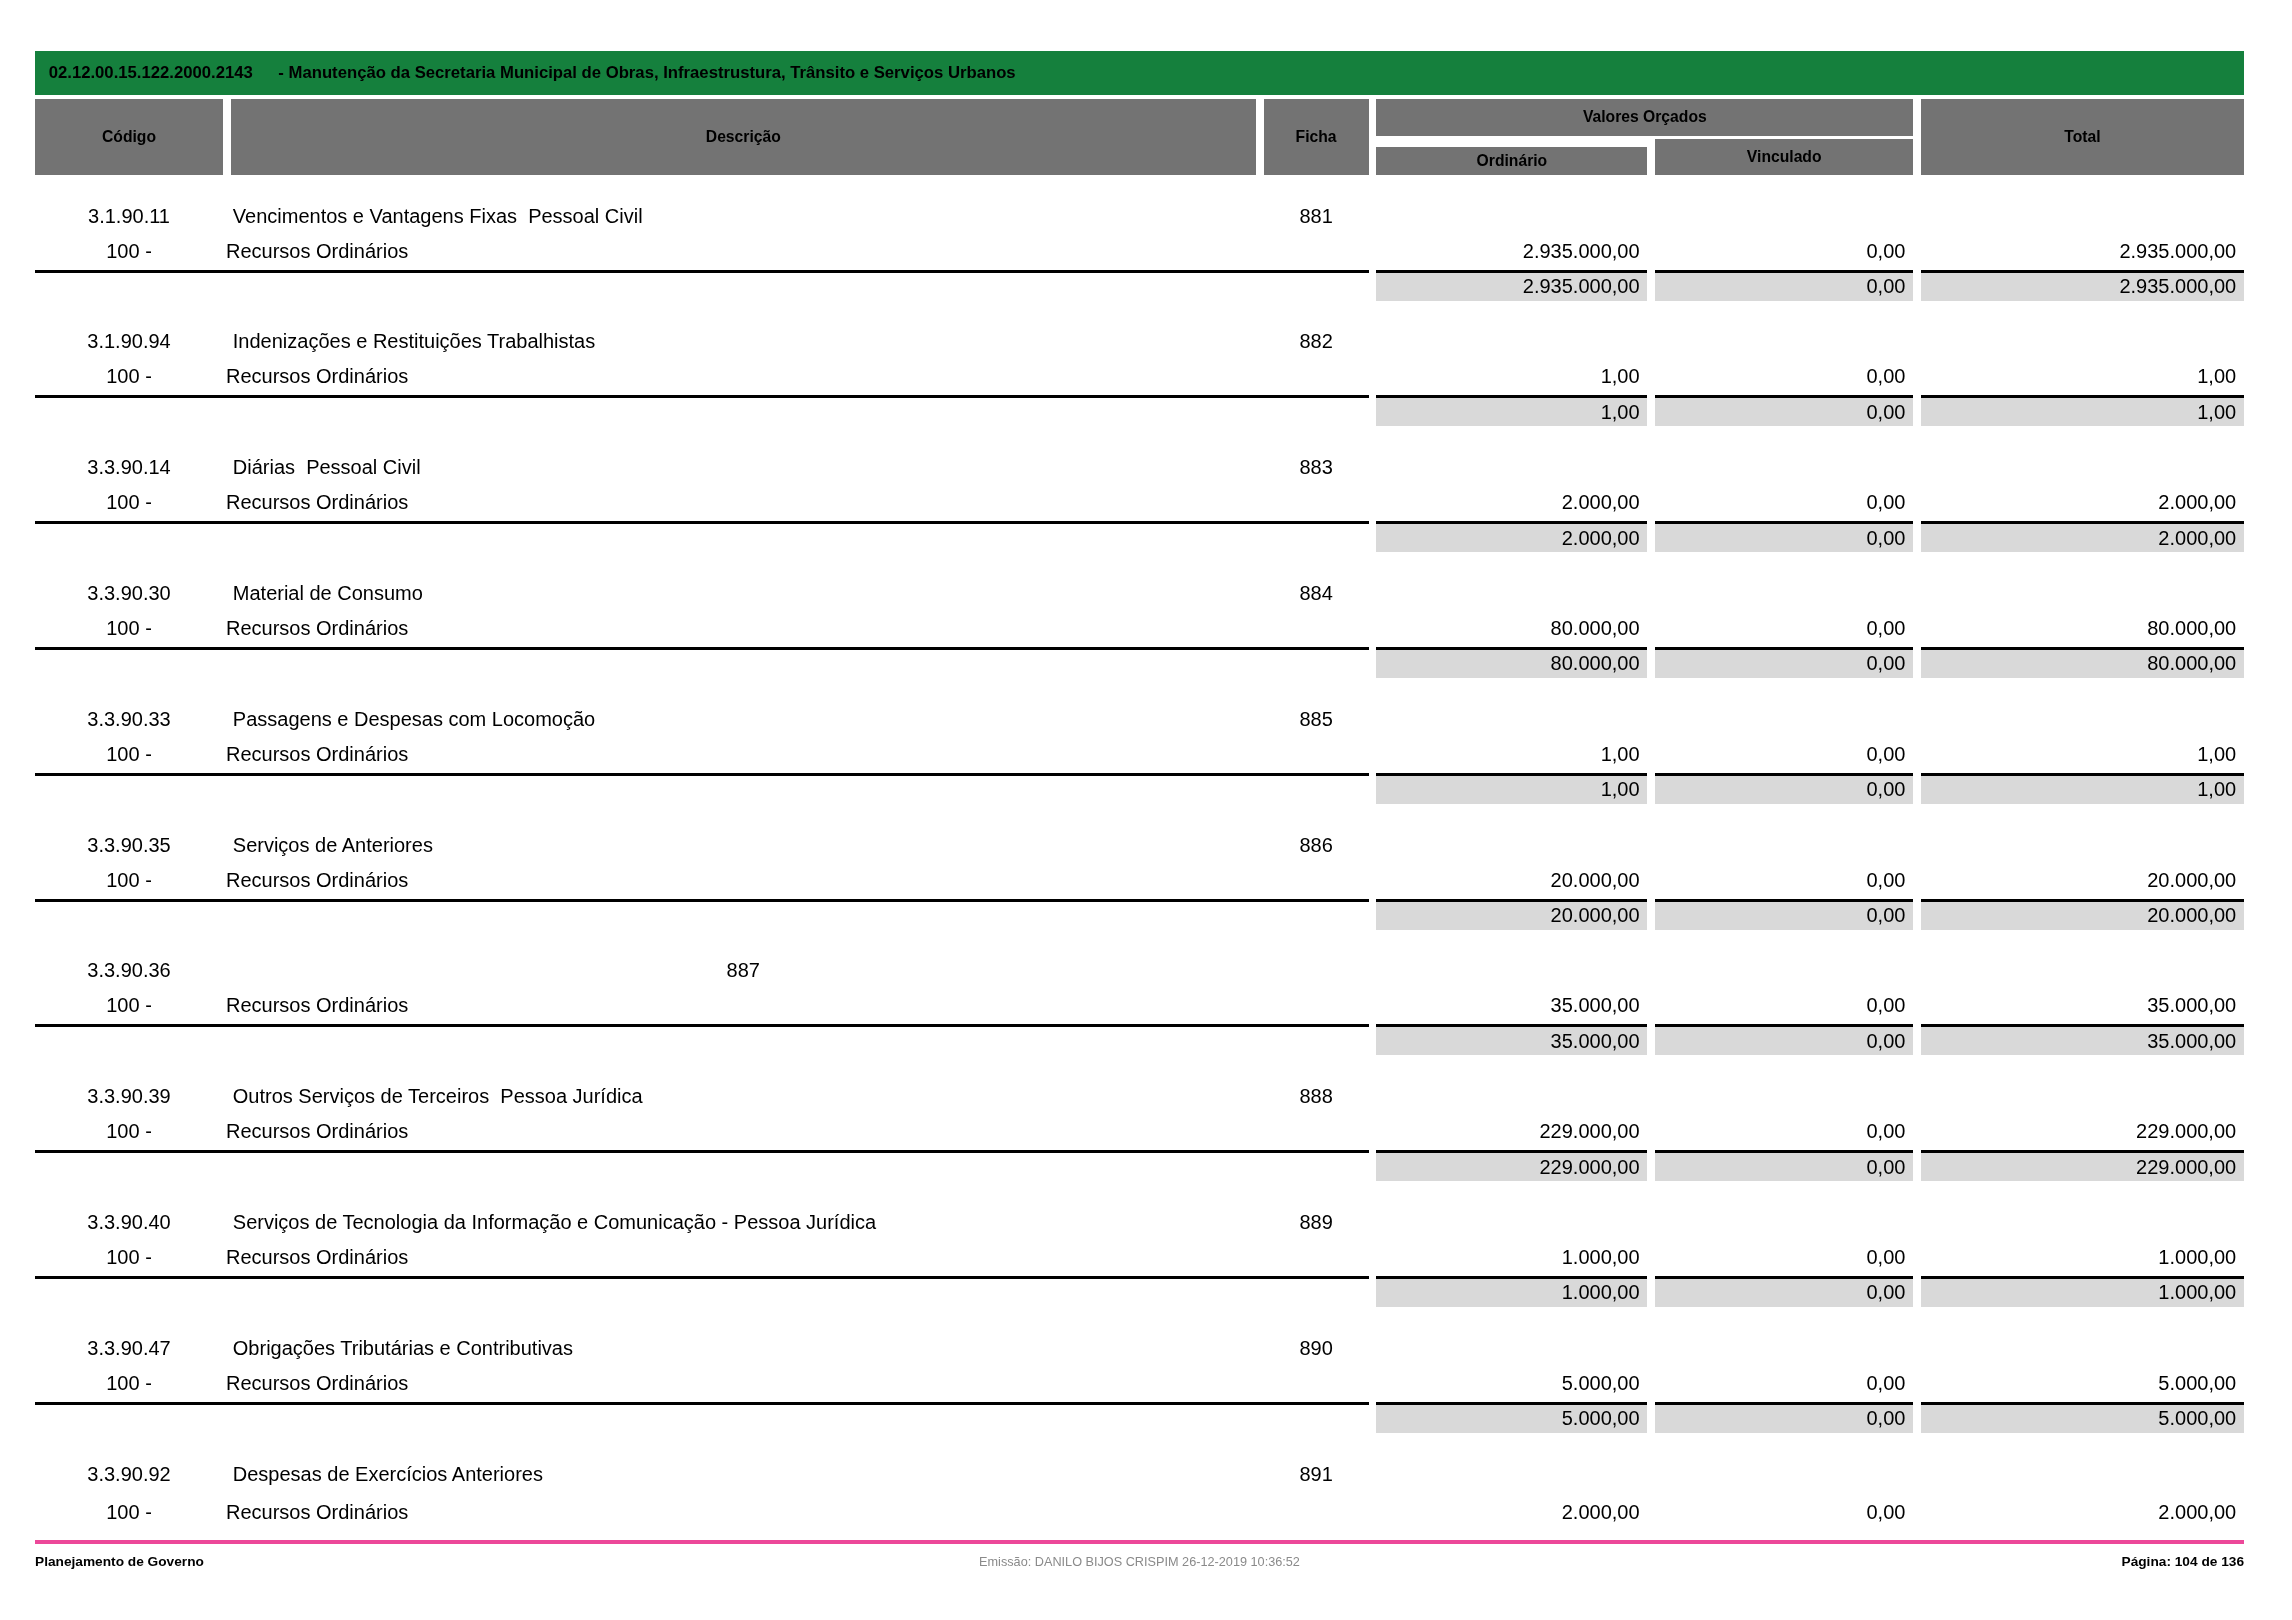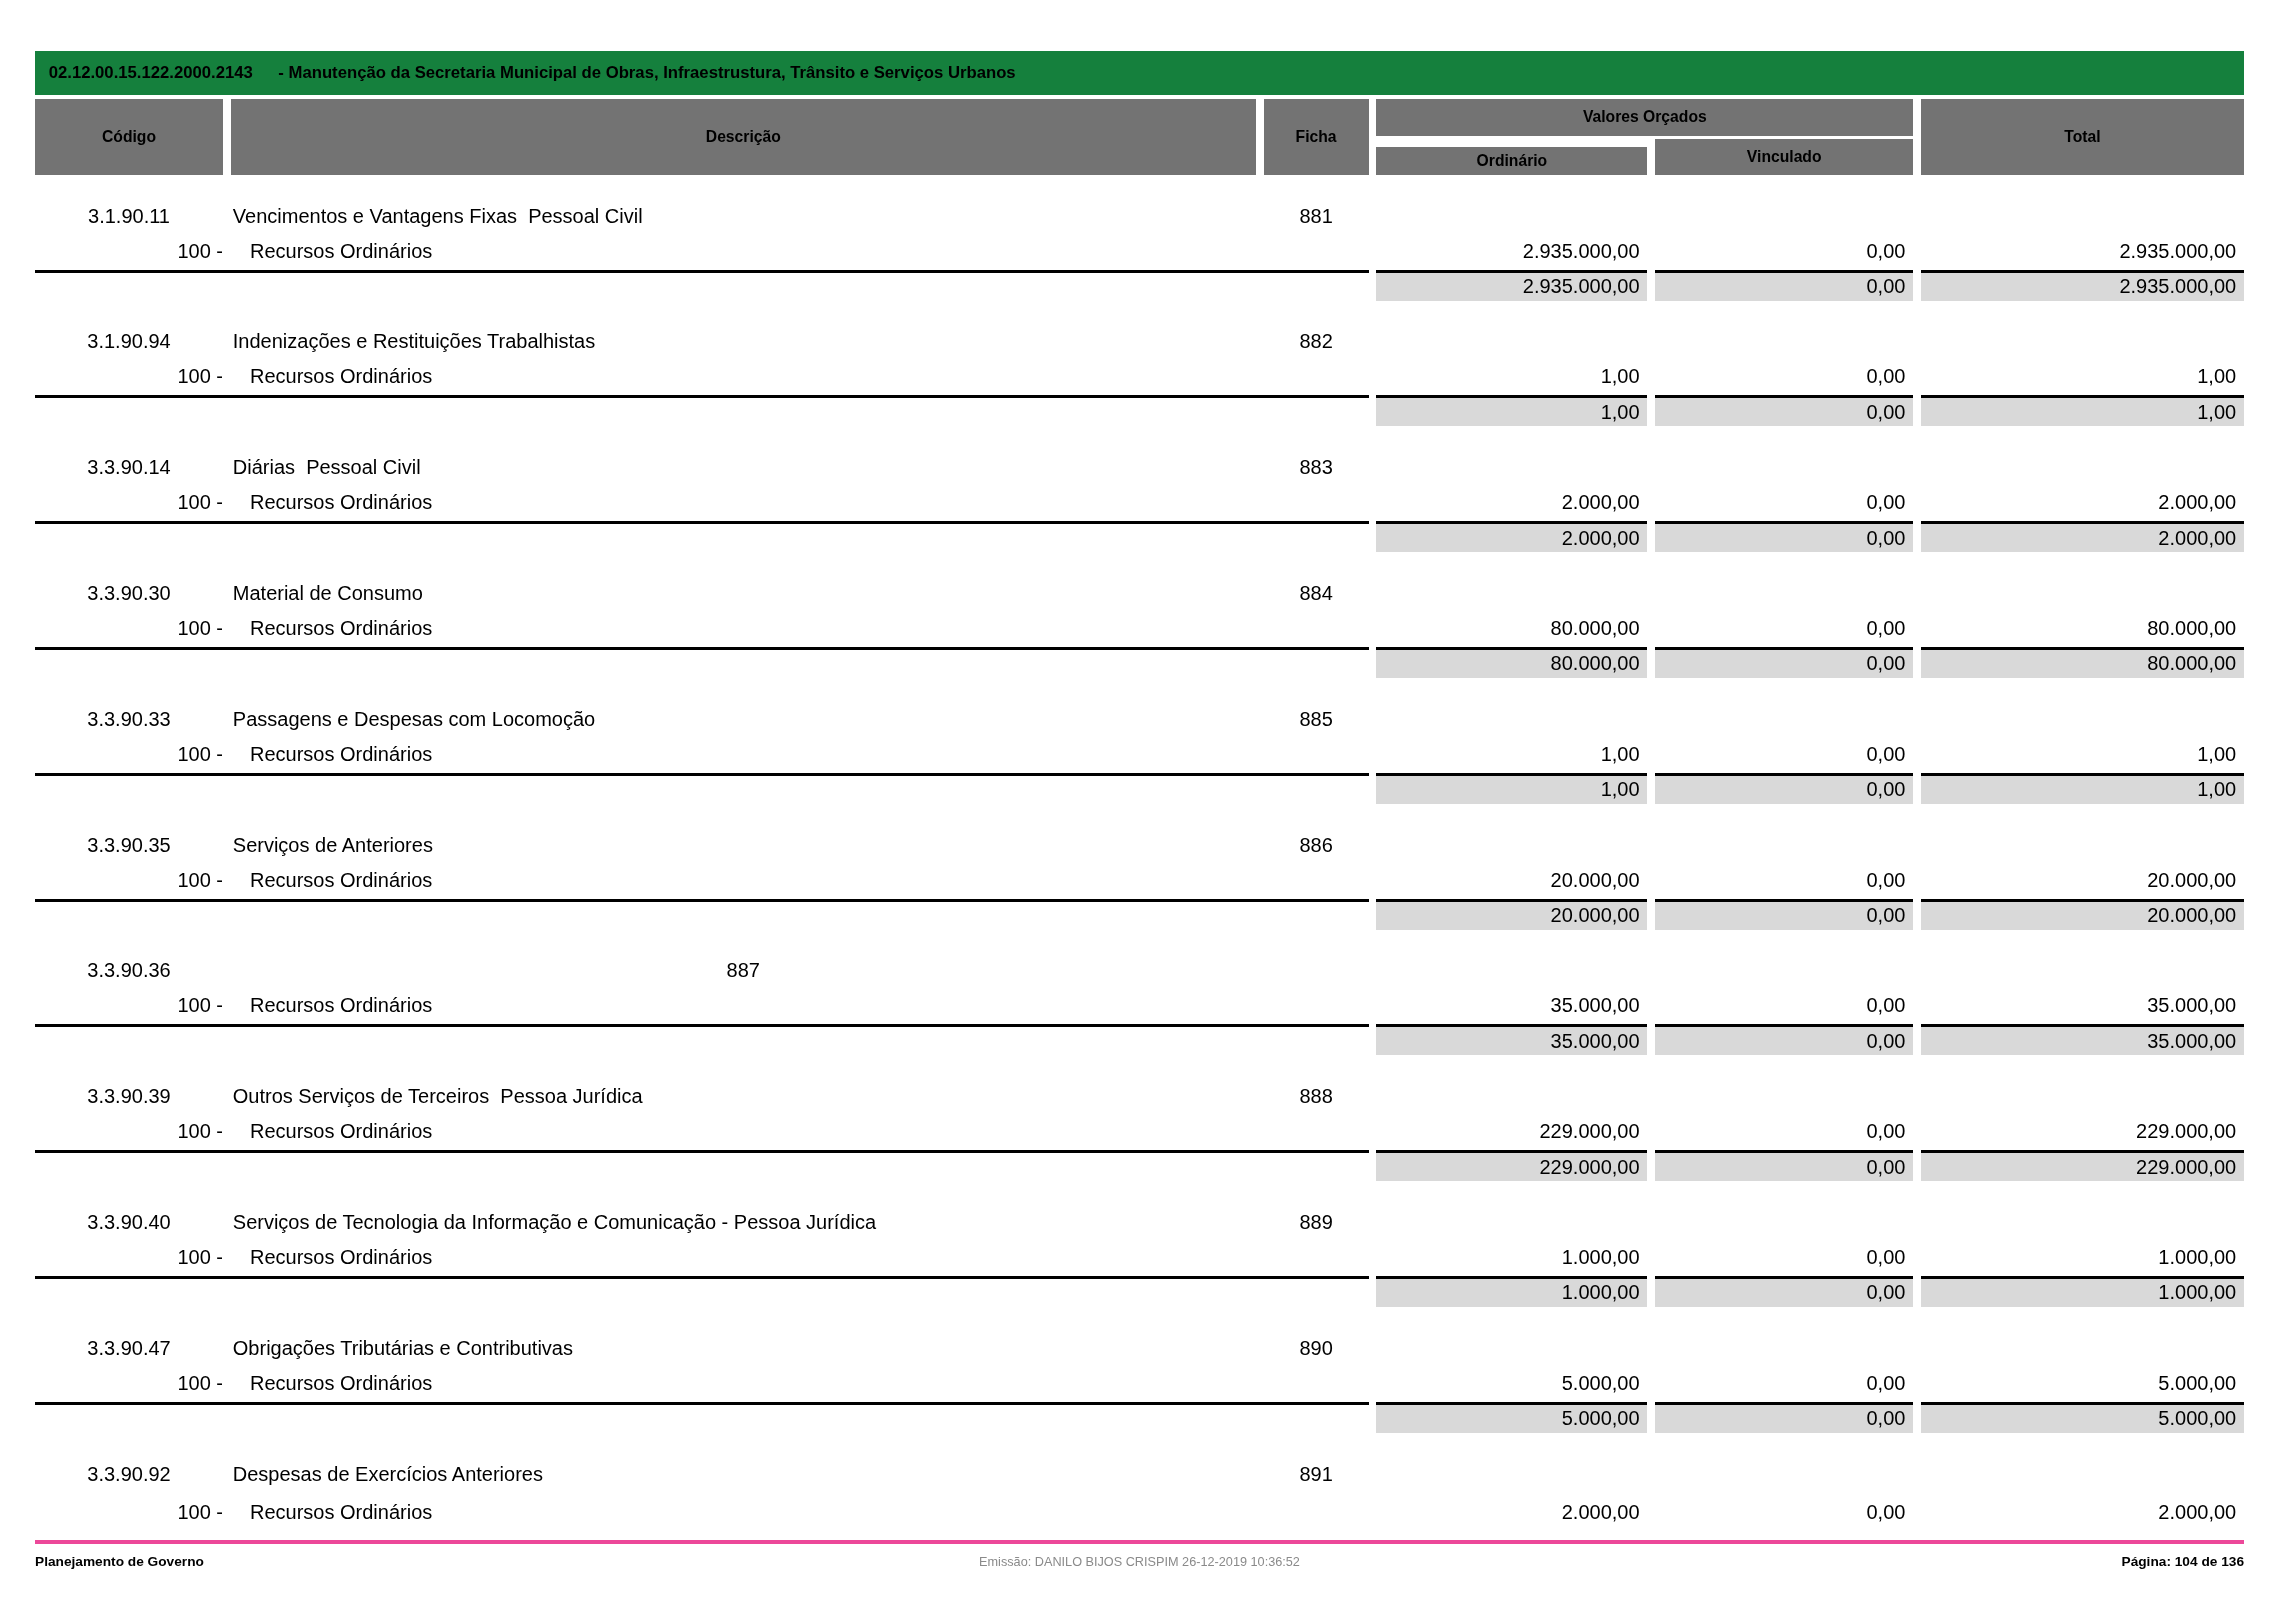--- a/index.html
+++ b/index.html
@@ -58,22 +58,22 @@
   .row-a .code { text-align: center; }
   .row-a .desc { white-space: pre; padding-left: 2px; }
   .row-a .ficha { text-align: center; }
 
   .row-b { height: 39px; }
   .row-b .cell {
     border-bottom: 3.9px solid #000;
     display: flex; align-items: flex-end; padding-bottom: 6.9px;
   }
   .row-b .left { grid-column: 1 / 4; }
-  .row-b .left .src-num { width: 188px; text-align: right; display: inline-block; }
-  .row-b .left .src-label { margin-left: 27px; white-space: pre; }
+  .row-b .left .src-num { width: 188px; text-align: center; display: inline-block; }
+  .row-b .left .src-label { margin-left: 3px; white-space: pre; }
   .row-b .val { justify-content: flex-end; padding-right: 7.8px; }
   .block.no-line .row-b .cell { border-bottom: none; }
 
   .row-c { height: 28px; }
   .row-c .gray {
     background: #d9d9d9;
     display: flex; align-items: center; justify-content: flex-end;
     padding-right: 7.8px;
   }
   .row-c .left-spacer { grid-column: 1 / 4; }

